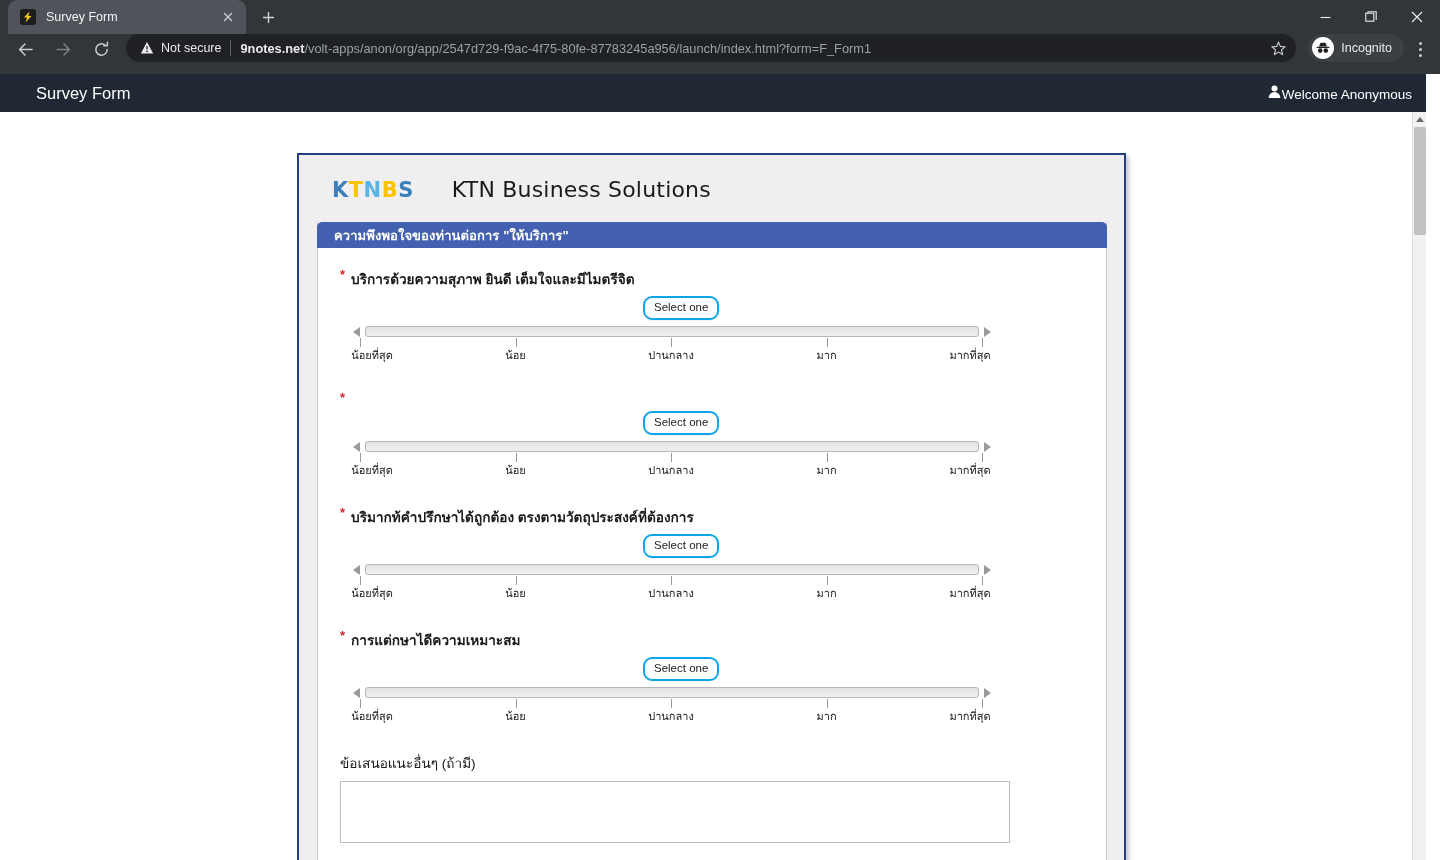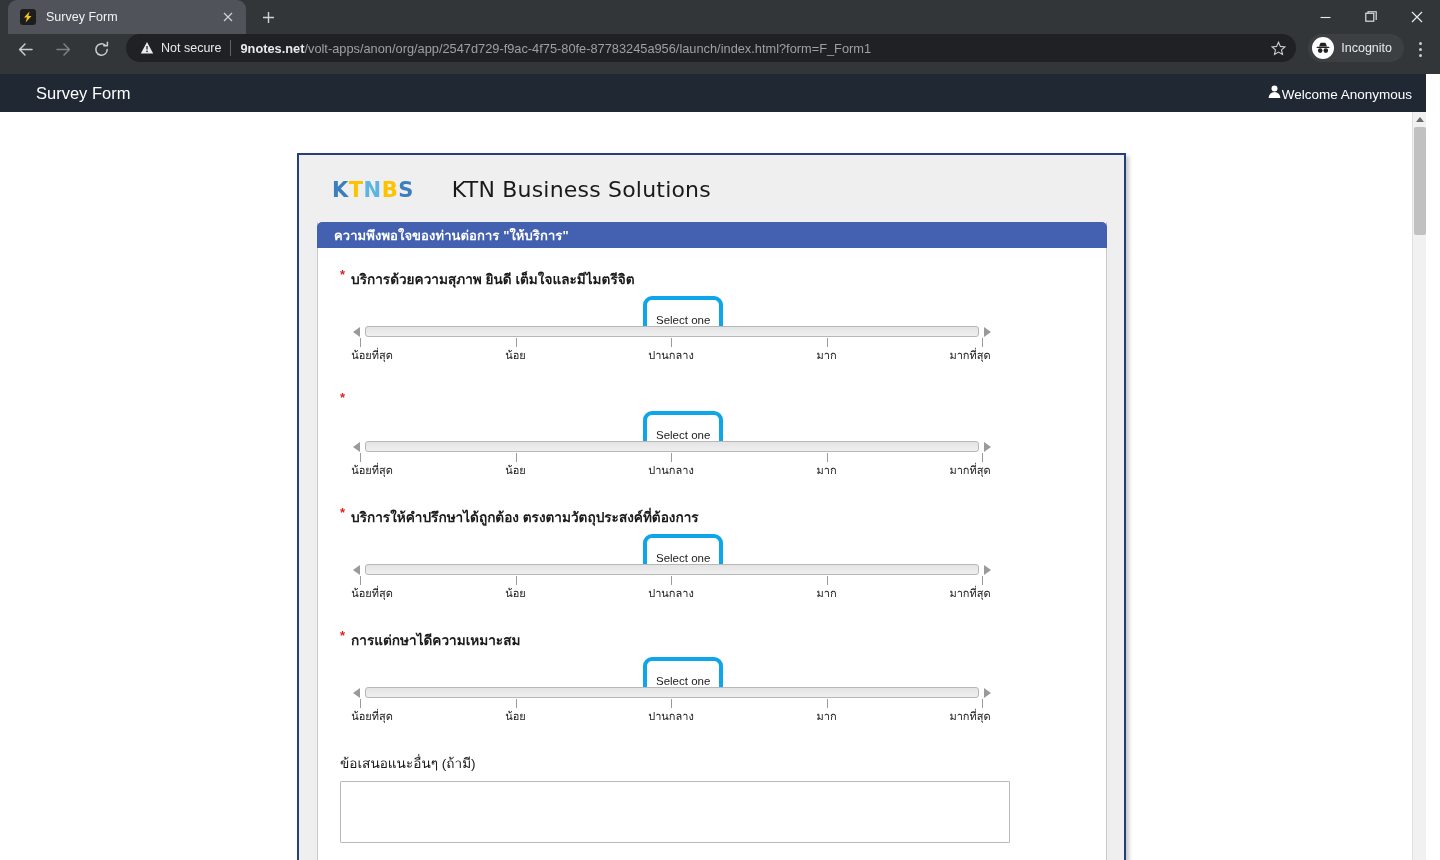--- a/index.html
+++ b/index.html
@@ -154,23 +154,23 @@
   .question { margin-bottom: 15px; }
   .q-label {
     font-size: 13.6px; color: #1a1a1a; font-weight: 600;
     margin-bottom: 4px; display: flex; align-items: flex-start;
   }
   .req { color: #e02020; margin-right: 6px; font-size: 13px; line-height: 1.1; }
 
   .slider-wrap { position: relative; height: 82px; }
   .bubble {
     position: absolute; left: 303px; top: 2px;
-    border: 4px solid #0ea5e9; border-radius: 9px;
+    border: 2px solid #0ea5e9; border-radius: 9px;
     background: #fff; font-size: 11.5px; color: #222;
-    padding: 14px 9px 4px 9px; line-height: 1.1;
+    padding: 3px 9px 4px 9px; line-height: 1.1;
     box-shadow: 0 1px 1px rgba(0,0,0,0.05);
   }
   .track-row {
     position: absolute; left: 12px; top: 30px;
     width: 640px; display: flex; align-items: center;
   }
   .arrow-l, .arrow-r { width: 10px; height: 14px; flex: 0 0 10px; position: relative;}
   .arrow-l::after {
     content:""; position:absolute; left:1px; top:3px;
     border-top: 5px solid transparent; border-bottom: 5px solid transparent;
@@ -403,21 +403,21 @@
                       <span class="scale-label" style="left: 175.5px;">น้อย</span>
                       <span class="scale-label" style="left: 331px;">ปานกลาง</span>
                       <span class="scale-label" style="left: 486.5px;">มาก</span>
                       <span class="scale-label" style="left: 630px;">มากที่สุด</span>
                     </div>
                   </div>
                 </div>
                 <div class="question">
                   <div class="q-label">
                     <span class="req">*</span>
-                    <span>บริการให้คำปรึกษาได้ถูกต้อง ตรงตามวัตถุประสงค์ที่ต้องการ</span>
+                    <span>บริมากท้คำปรึกษาได้ถูกต้อง ตรงตามวัตถุประสงค์ที่ต้องการ</span>
                   </div>
                   <div class="slider-wrap">
                     <div class="bubble">Select one</div>
                     <div class="track-row">
                       <span class="arrow-l"></span>
                       <span class="track"></span>
                       <span class="arrow-r"></span>
                     </div>
                     <div class="ticks">
                       <span class="tick" style="left: 8px;"></span>

